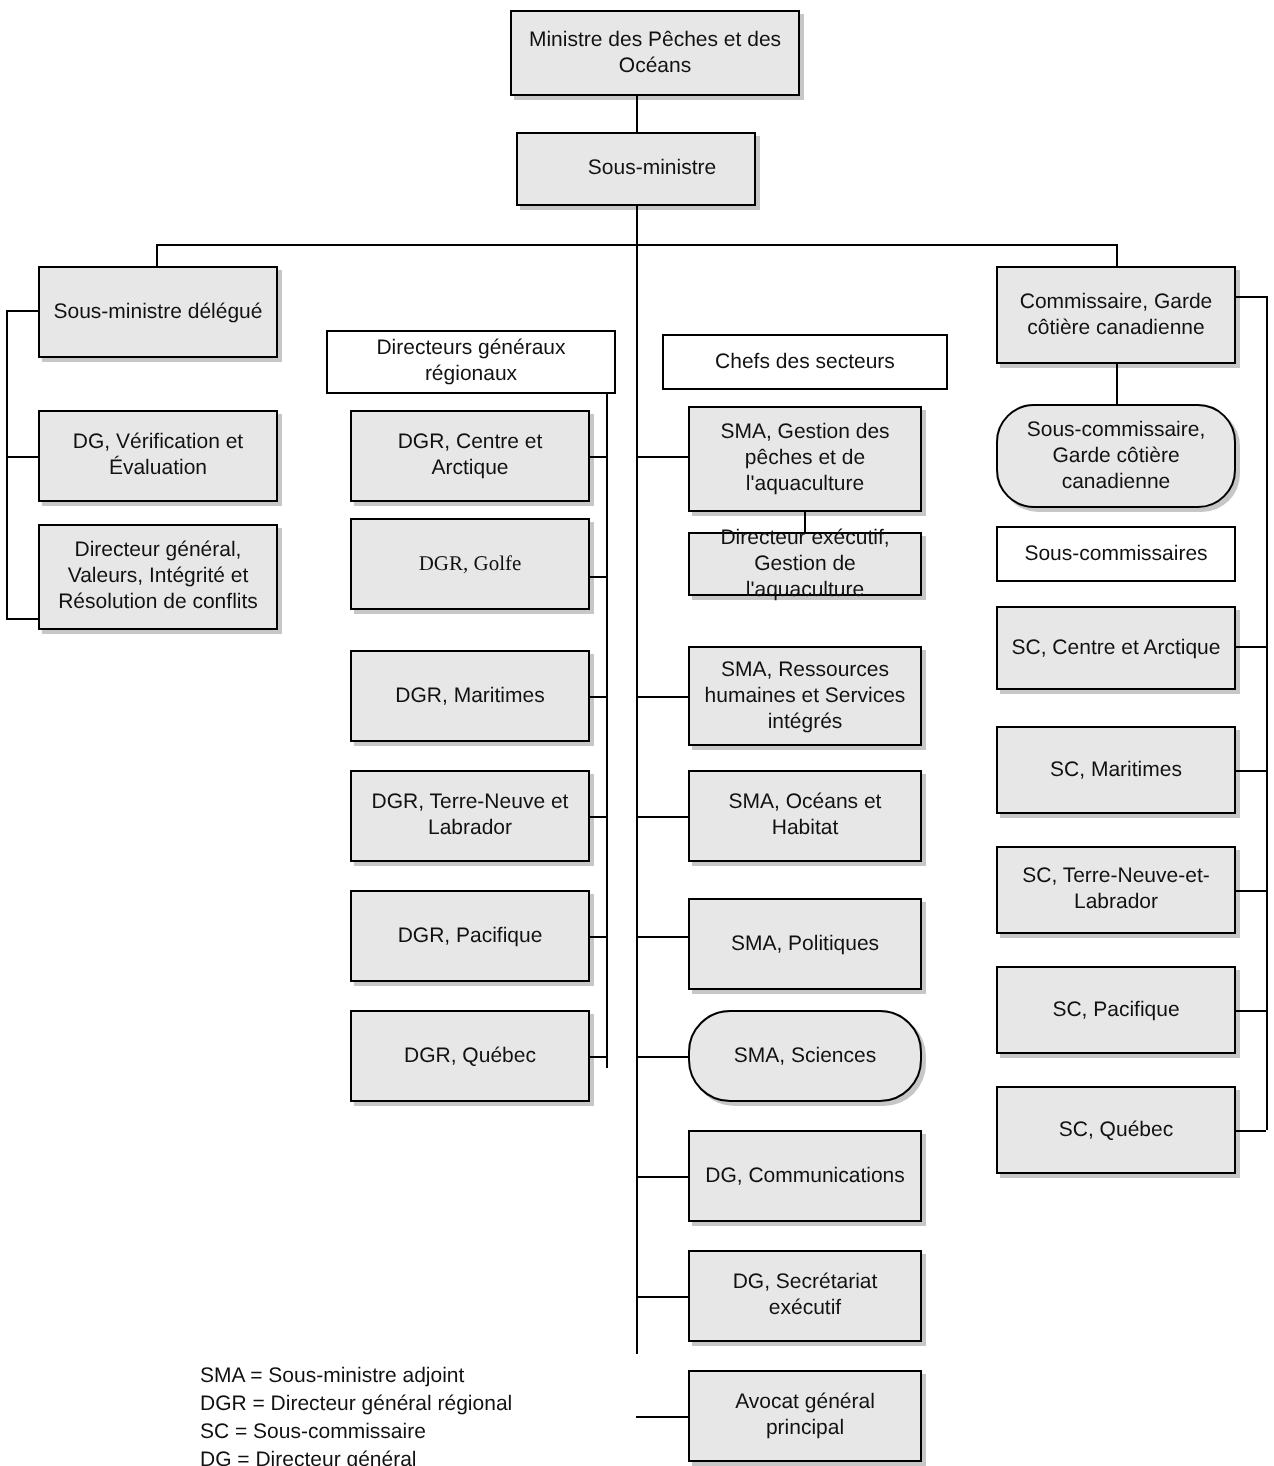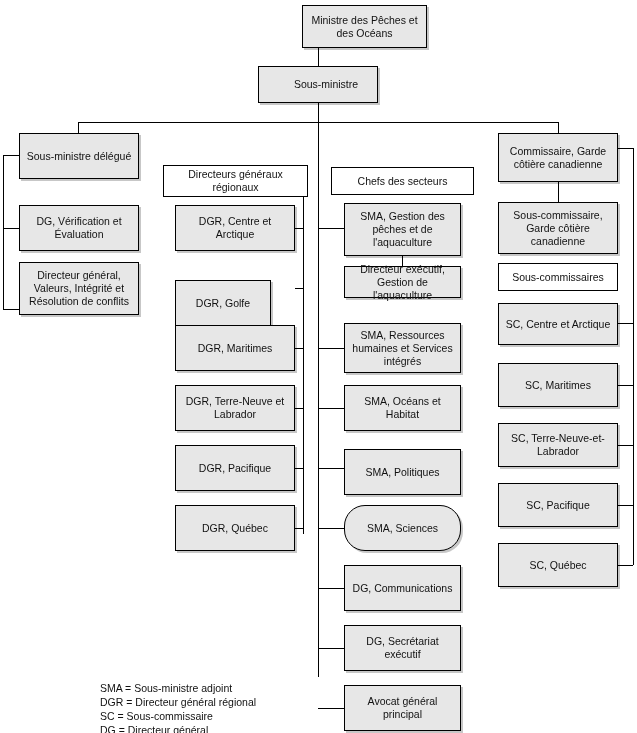--- a/index.html
+++ b/index.html
@@ -104,21 +104,21 @@
   <div class="line v" style="left:558px; top:182px; height:20px;"></div>
 
   <div class="line h" style="left:618px; top:148px; width:15px;"></div>
   <div class="line v" style="left:633px; top:148px; height:417px;"></div>
   <div class="line h" style="left:618px; top:323px; width:15px;"></div>
   <div class="line h" style="left:618px; top:385px; width:15px;"></div>
   <div class="line h" style="left:618px; top:445px; width:15px;"></div>
   <div class="line h" style="left:618px; top:505px; width:15px;"></div>
   <div class="line h" style="left:618px; top:565px; width:15px;"></div>
 
-  <div class="box" style="left:255px; top:5px; width:125px; height:43px;margin-left:47px;">
+  <div class="box" style="left:255px; top:5px; width:145px; height:43px;">
     <span>Ministre des Pêches et des Océans</span>
   </div>
   <div class="box" style="left:258px; top:66px; width:120px; height:37px;padding-left:20px;">
     <span>Sous-ministre</span>
   </div>
 
   <div class="box" style="left:19px; top:133px; width:120px; height:46px;">
     <span>Sous-ministre délégué</span>
   </div>
   <div class="box" style="left:19px; top:205px; width:120px; height:46px;">
@@ -127,21 +127,21 @@
   <div class="box" style="left:19px; top:262px; width:120px; height:53px;">
     <span>Directeur général, Valeurs, Intégrité et Résolution de conflits</span>
   </div>
 
   <div class="box header-box" style="left:163px; top:165px; width:145px; height:32px;">
     <span>Directeurs généraux régionaux</span>
   </div>
   <div class="box" style="left:175px; top:205px; width:120px; height:46px;">
     <span>DGR, Centre et Arctique</span>
   </div>
-  <div class="box" style="left:175px; top:280px; width:96px; height:46px;">
+  <div class="box" style="left:175px; top:259px; width:120px; height:46px;font-family:Liberation Serif, serif;">
     <span>DGR, Golfe</span>
   </div>
   <div class="box" style="left:175px; top:325px; width:120px; height:46px;">
     <span>DGR, Maritimes</span>
   </div>
   <div class="box" style="left:175px; top:385px; width:120px; height:46px;">
     <span>DGR, Terre-Neuve et Labrador</span>
   </div>
   <div class="box" style="left:175px; top:445px; width:120px; height:46px;">
     <span>DGR, Pacifique</span>
@@ -177,21 +177,21 @@
   <div class="box" style="left:344px; top:625px; width:117px; height:46px;">
     <span>DG, Secrétariat exécutif</span>
   </div>
   <div class="box" style="left:344px; top:685px; width:117px; height:46px;">
     <span>Avocat général principal</span>
   </div>
 
   <div class="box" style="left:498px; top:133px; width:120px; height:49px;">
     <span>Commissaire, Garde côtière canadienne</span>
   </div>
-  <div class="box" style="left:498px; top:202px; width:120px; height:52px;">
+  <div class="box" style="left:498px; top:202px; width:120px; height:52px;border-radius:19px;">
     <span>Sous-commissaire, Garde côtière canadienne</span>
   </div>
   <div class="box header-box" style="left:498px; top:263px; width:120px; height:28px;">
     <span>Sous-commissaires</span>
   </div>
   <div class="box" style="left:498px; top:303px; width:120px; height:42px;">
     <span>SC, Centre et Arctique</span>
   </div>
   <div class="box" style="left:498px; top:363px; width:120px; height:44px;">
     <span>SC, Maritimes</span>

